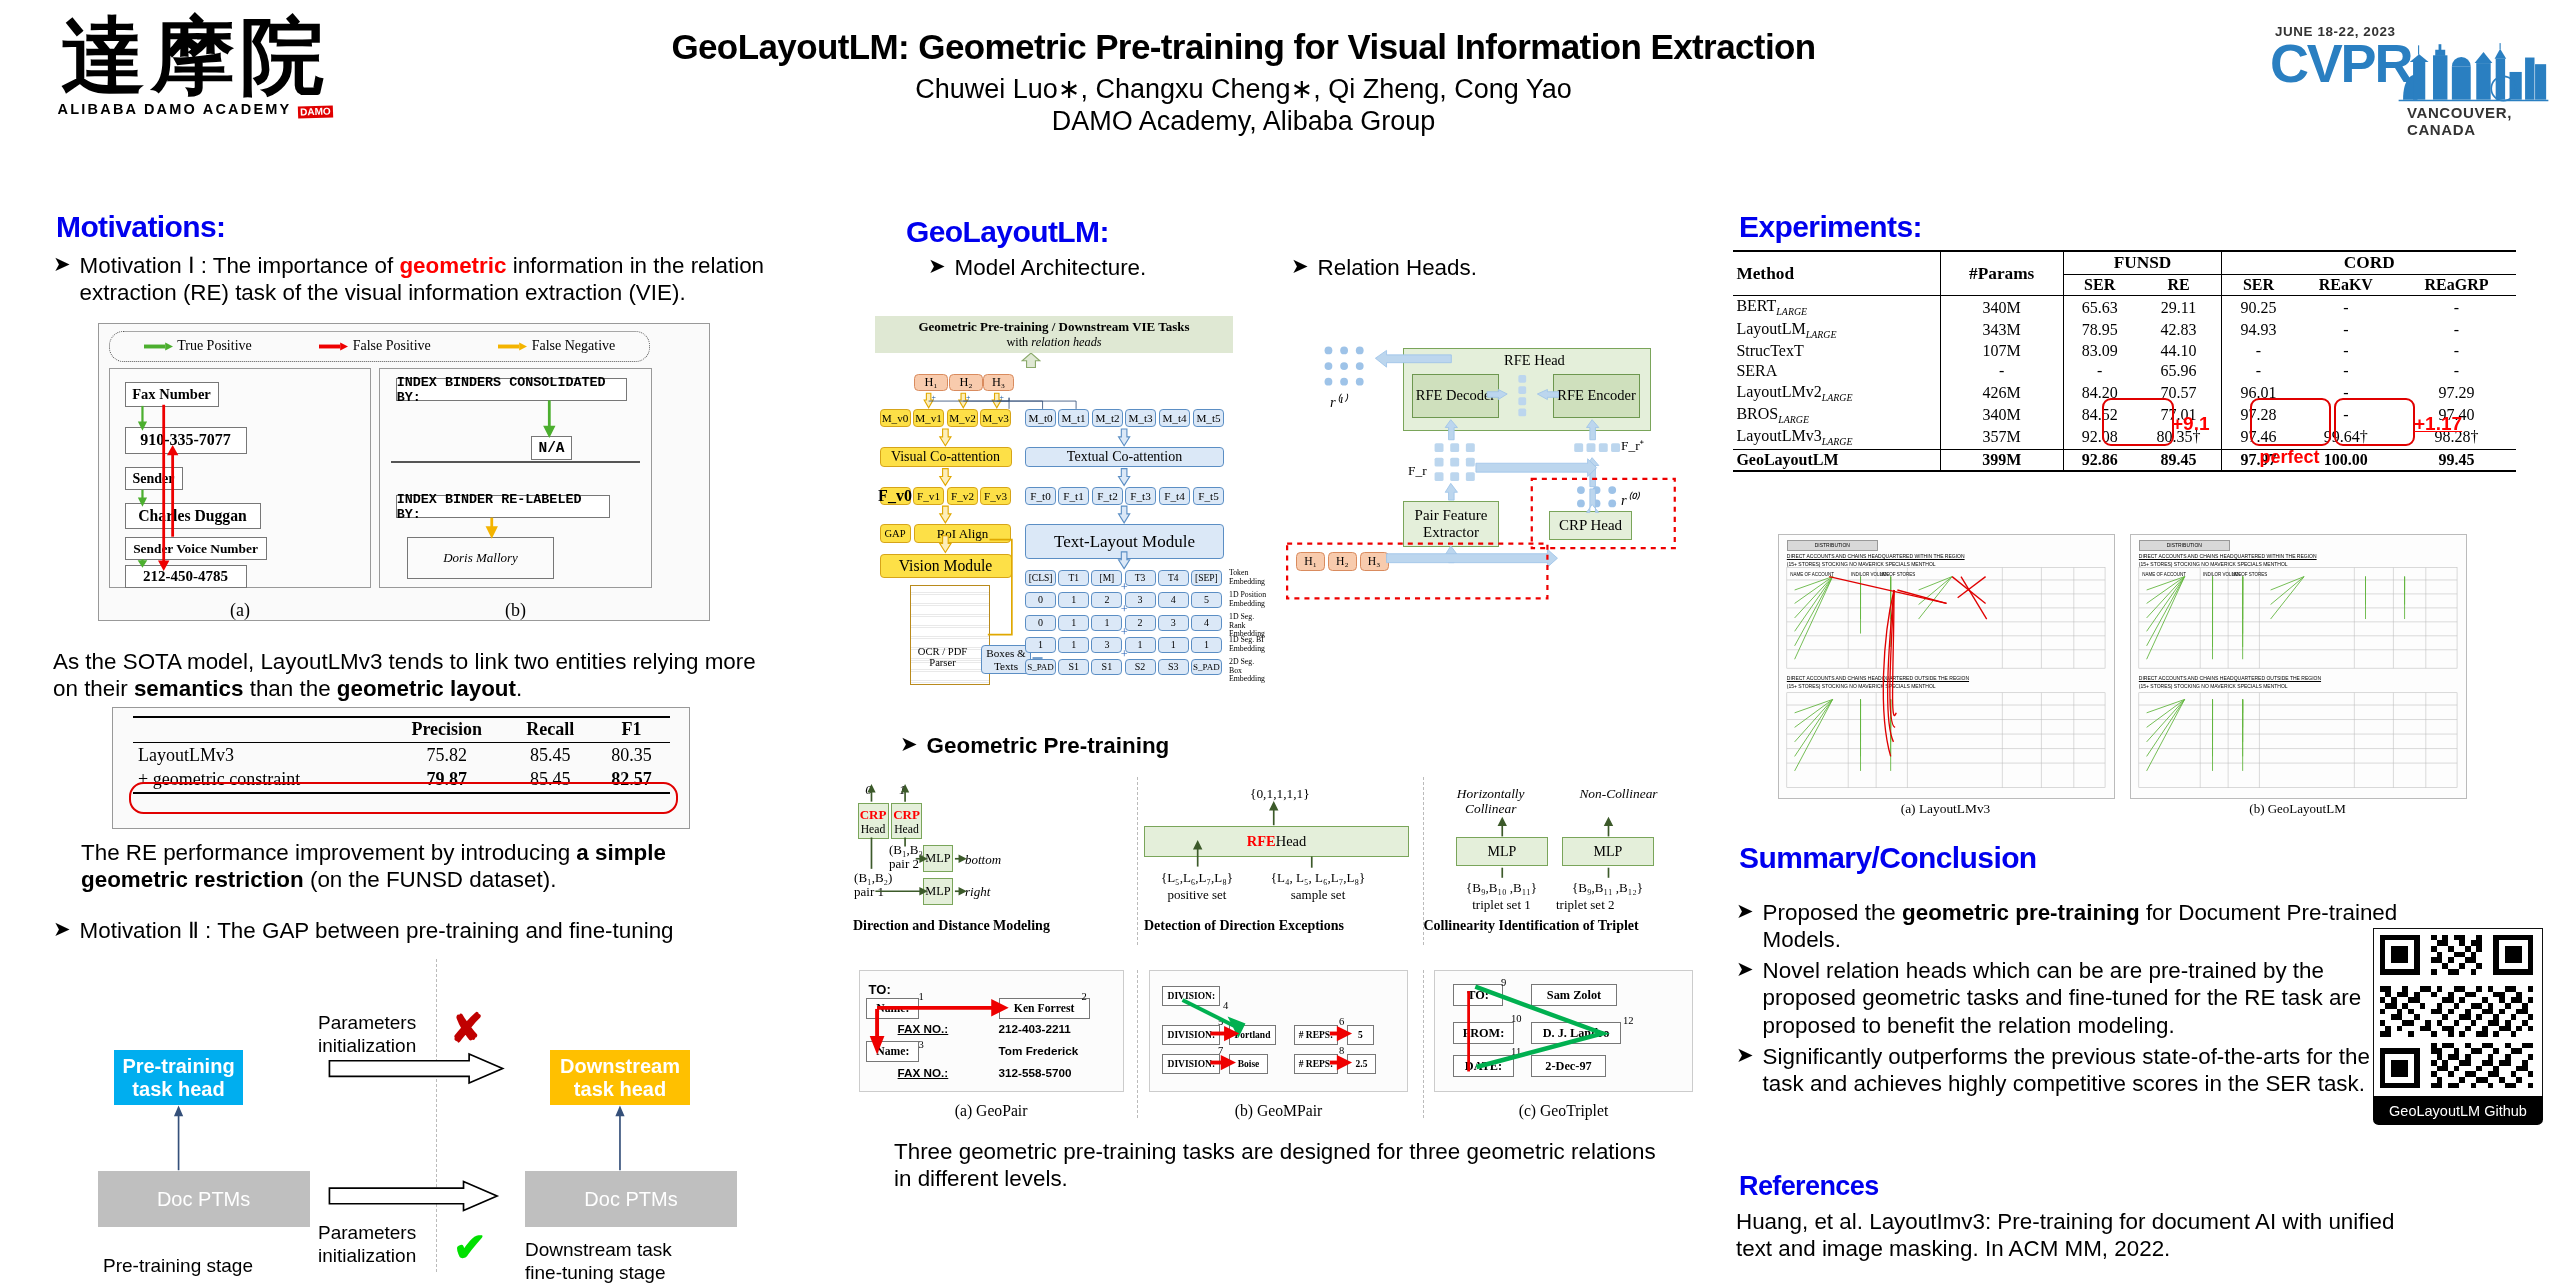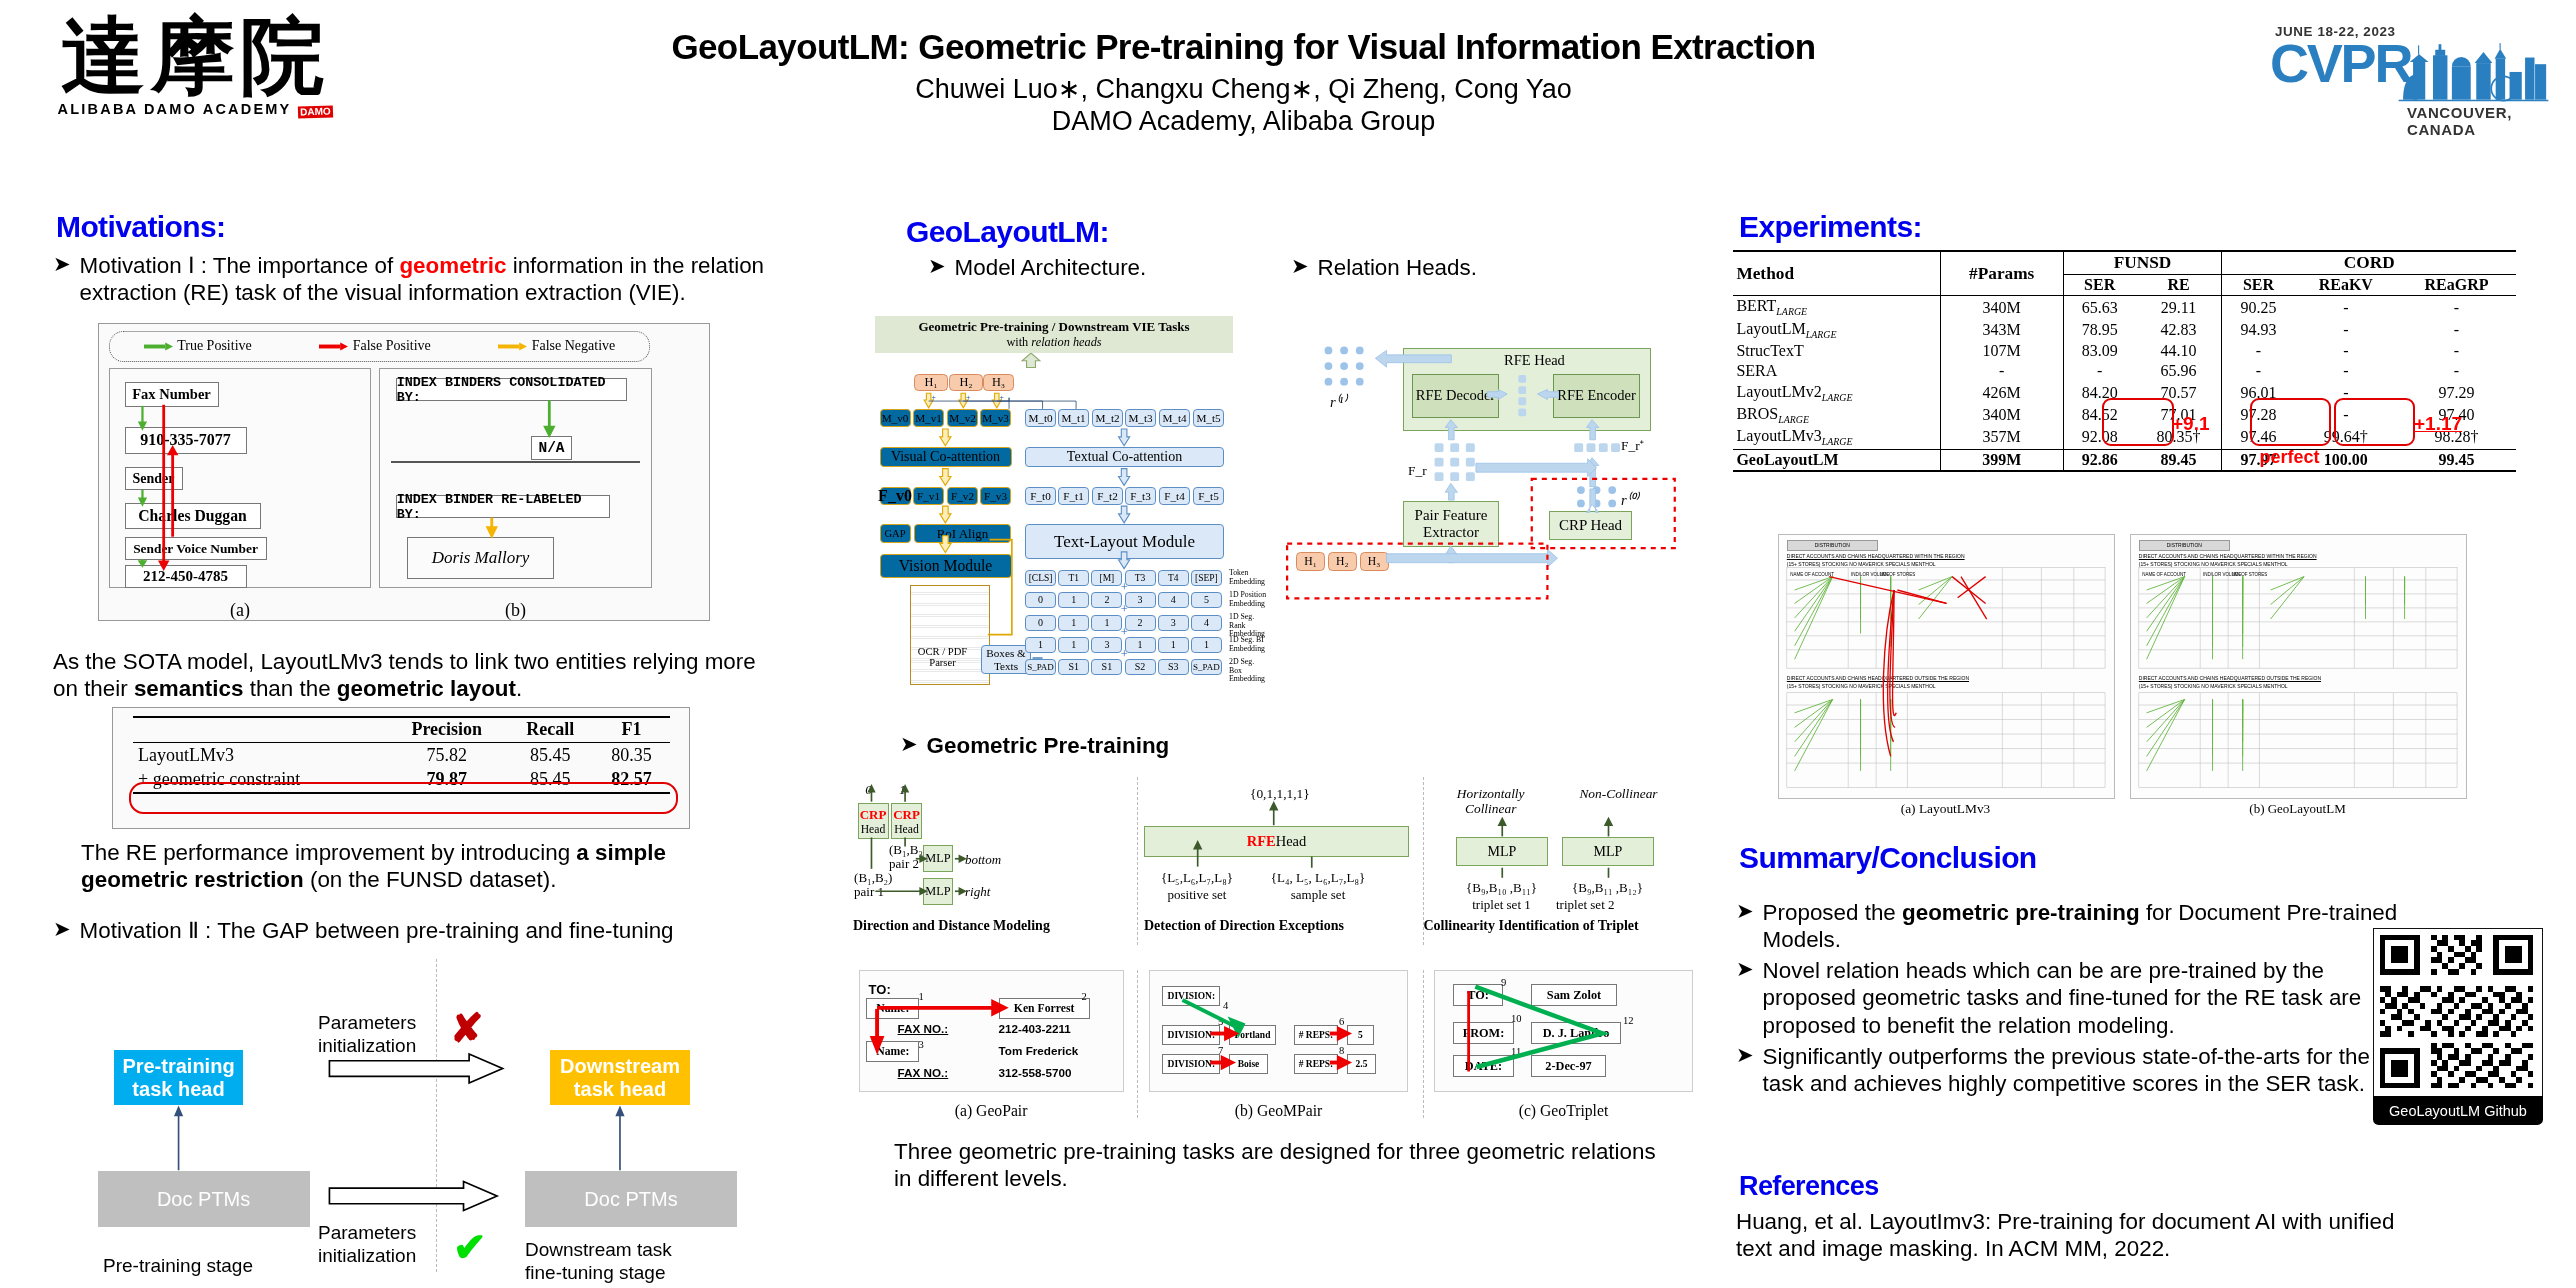--- a/index.html
+++ b/index.html
@@ -35,21 +35,21 @@
   sub.sm{font-size:.62em;font-style:italic;}
   
   #exp-table{font-size:16px;width:783px;}
   #exp-table td,#exp-table th{padding:1.1px 3.4px;}
   #exp-table .lcell{text-align:left;}
   .vline{border-left:1.1px solid #000;}
   
   #prf-table{font-size:18px;}
   
   .nodebox{display:flex;align-items:center;justify-content:center;text-align:center;box-sizing:border-box;}
-  .yel{background:#0369a1;border:1.1px solid #d6a419;border-radius:3.9px;}
+  .yel{background:#fde047;border:1.1px solid #d6a419;border-radius:3.9px;}
   .blu{background:#dbe8f7;border:1.1px solid #5b8ec4;border-radius:3.9px;}
   .grn{background:#e4efda;border:1.1px solid #7aa55a;}
   .grn2{background:#cfe0bd;border:1.1px solid #6d974f;}
   .orn{background:#f8cbad;border:1.1px solid #d98b5e;border-radius:4.5px;}
   .frame{border:0.6px solid #999;background:#fafafa;padding-left:48px;}
   .cap{font-family:"Liberation Serif",serif;text-align:center;}
   .dashv{border-left:1.7px dashed #bbb;}
   .docthumb{background:repeating-linear-gradient(180deg,#fff 0 1.7px,#e9e9e9 1.7px 2.2px);}
   .kvbox{border:0.6px solid #777;background:#fff;font-family:"Liberation Serif",serif;font-weight:bold;
          display:flex;align-items:center;justify-content:center;}
@@ -162,21 +162,21 @@
         </g>
       </svg>
       <div class="abs cap" style="left:0;bottom:-34px;width:260px;font-size:18px;">(a)</div>
     </div>
 
     <div class="abs" style="left:280px;top:44px;width:271px;height:218px;border:1.1px solid #999;background:#fbfbfb;">
       <div class="abs kvbox" style="left:15.7px;top:9px;width:229px;height:21px;font-size:13.4px;font-family:'Liberation Mono',monospace;">INDEX BINDERS CONSOLIDATED BY:</div>
       <div class="abs kvbox" style="left:151px;top:67px;width:39px;height:22.4px;font-size:14.5px;font-family:'Liberation Mono',monospace;">N/A</div>
       <div class="abs" style="left:11.2px;top:92px;width:249px;height:1.7px;background:#555;"></div>
       <div class="abs kvbox" style="left:15.7px;top:126px;width:212px;height:21px;font-size:13.4px;font-family:'Liberation Mono',monospace;">INDEX BINDER RE-LABELED BY:</div>
-      <div class="abs" style="left:27px;top:168px;width:145px;height:40px;border:0.6px solid #777;display:flex;align-items:center;justify-content:center;font-family:'Liberation Serif',serif;font-style:italic;font-size:17px;">Doris Mallory</div>
+      <div class="abs" style="left:27px;top:168px;width:145px;height:40px;border:0.6px solid #777;display:flex;align-items:center;justify-content:center;font-family:'Liberation Serif',serif;font-style:italic;font-size:13px;">Doris Mallory</div>
       <svg class="abs" style="left:0;top:0;" width="271" height="218" viewBox="0 0 485 390">
         <g stroke="#4caf2f" stroke-width="5" fill="#4caf2f">
           <line x1="303" y1="56" x2="303" y2="104"></line>
             <polygon points="296,104 310,104 303,118"></polygon>
         </g>
         <g stroke="#f4b400" stroke-width="5" fill="#f4b400">
           <line x1="200" y1="266" x2="200" y2="284"></line>
             <polygon points="193,284 207,284 200,298"></polygon>
         </g>
       </svg>

